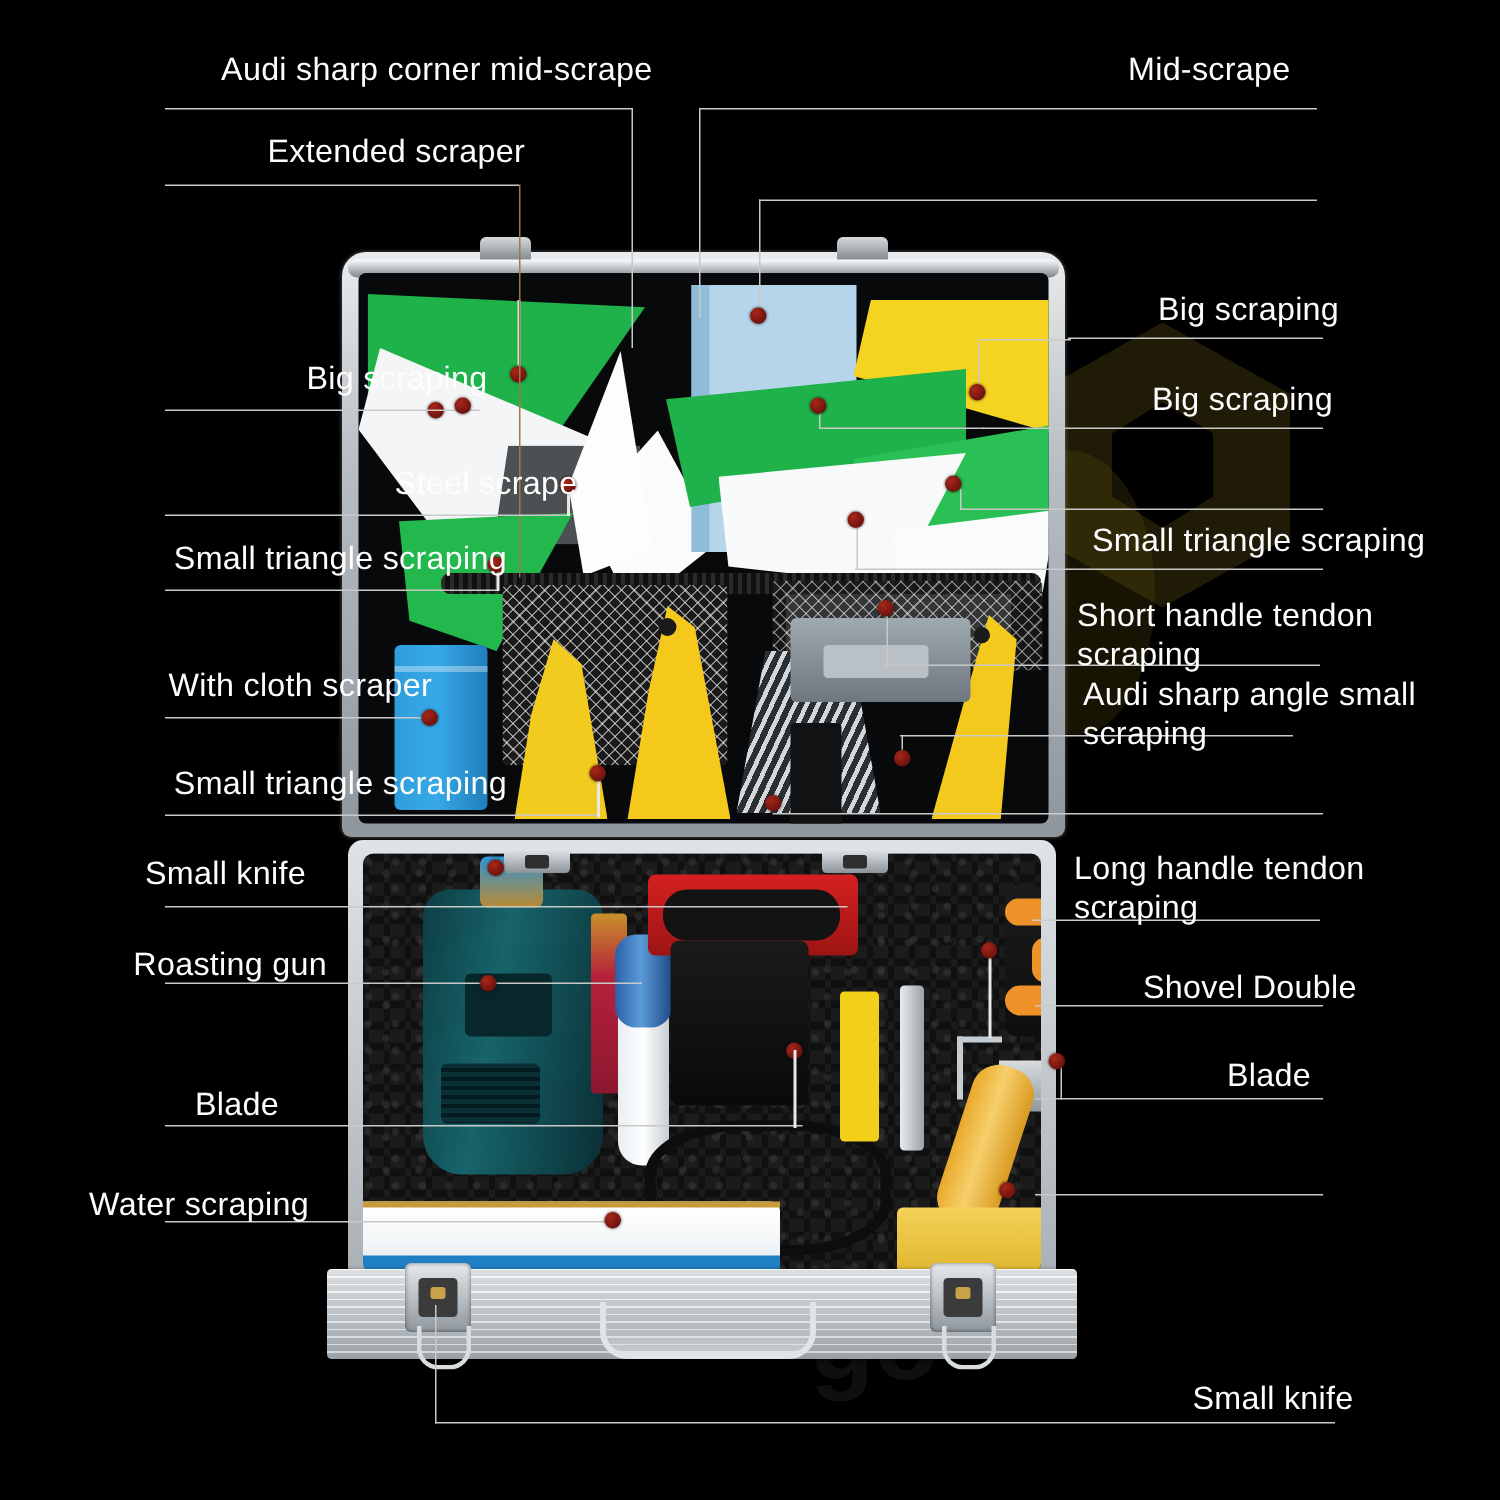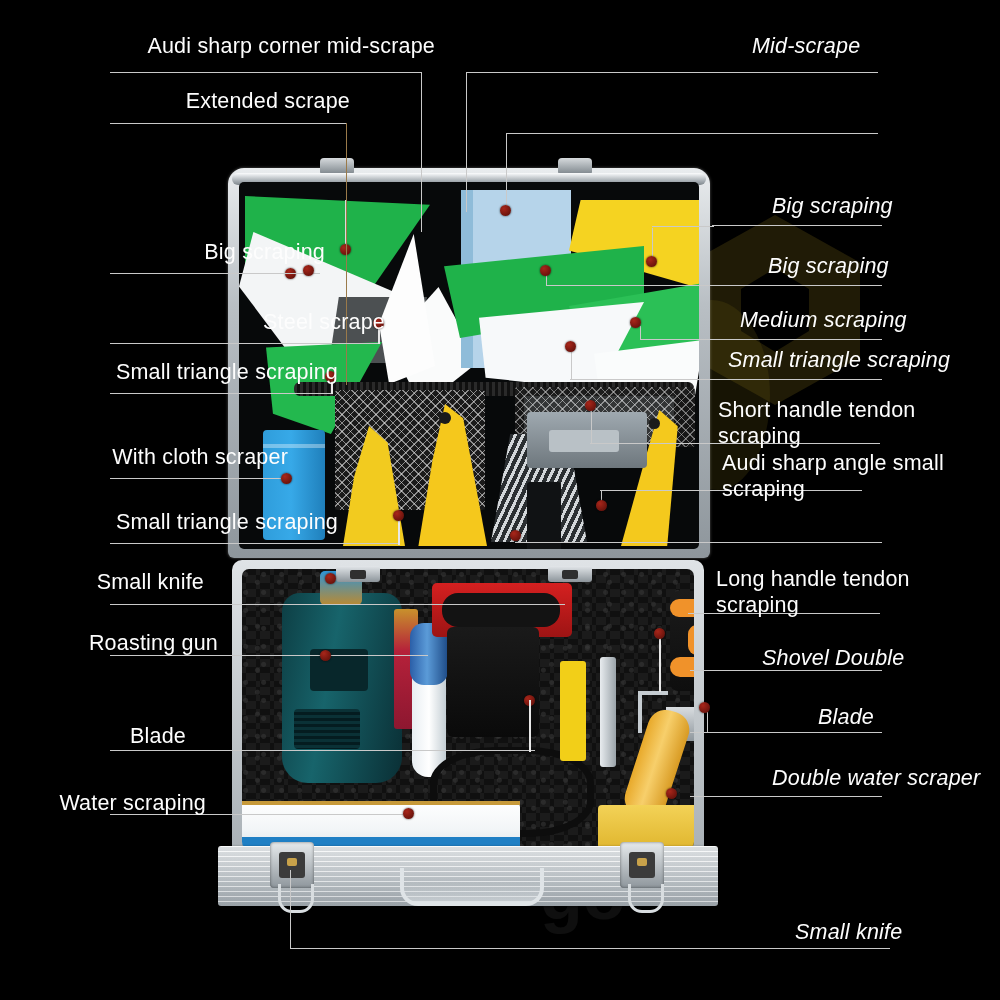--- a/index.html
+++ b/index.html
@@ -18,21 +18,21 @@
       border-radius:55% 45% 40% 60%/60% 50% 50% 40%;}
   .wm-txt{left:455px;top:440px;font-size:118px;color:rgba(255,255,255,.07);
       font-weight:700;letter-spacing:2px;}
   .wm-txt2{left:540px;top:855px;font-size:70px;color:rgba(255,255,255,.06);font-weight:700;}
 
   
   .lbl{position:absolute;color:#fdfdfd;font-size:21.5px;line-height:25px;
        white-space:nowrap;letter-spacing:.2px;}
   .lbl.two{white-space:normal;text-align:left;line-height:26px;}
   .lbl.l{text-align:right;}
-  .lbl.r{text-align:right;font-style:italic;}
+  .lbl.r{text-align:right;}
 
   
   .ln{position:absolute;background:#c9c9c9;}
   .ln.h{height:1px;}
   .ln.v{width:1px;}
   .ln.warm{background:#9a7a4a;}
 
   .dot{position:absolute;width:11px;height:11px;border-radius:50%;
        background:radial-gradient(circle at 35% 32%,#a8261a,#6d140d 70%);
        box-shadow:0 0 2px rgba(0,0,0,.8);}
@@ -333,37 +333,35 @@
   <div class="ln v" style="left:707px;top:710px;height:23px"></div>
   <div class="dot" style="left:699px;top:702px"></div>
 
   <div class="ln h" style="left:690px;top:796px;width:192px"></div>
   <div class="dot" style="left:666px;top:788px"></div>
 
   <div class="ln h" style="left:290px;top:948px;width:600px"></div>
   <div class="ln v" style="left:290px;top:870px;height:79px"></div>
 
   <div class="lbl l" style="left:90px;top:34px;width:345px">Audi sharp corner mid-scrape</div>
-  <div class="lbl l" style="left:90px;top:89px;width:260px">Extended scrape</div>
+  <div class="lbl l" style="left:90px;top:89px;width:260px">Extended scraper</div>
   <div class="lbl l" style="left:60px;top:240px;width:265px">Big scraping</div>
   <div class="lbl l" style="left:60px;top:310px;width:325px">Steel scrape</div>
   <div class="lbl l" style="left:20px;top:360px;width:318px">Small triangle scraping</div>
   <div class="lbl l" style="left:40px;top:445px;width:248px">With cloth scraper</div>
   <div class="lbl l" style="left:16px;top:510px;width:322px">Small triangle scraping</div>
   <div class="lbl l" style="left:60px;top:570px;width:144px">Small knife</div>
   <div class="lbl l" style="left:60px;top:631px;width:158px">Roasting gun</div>
   <div class="lbl l" style="left:60px;top:724px;width:126px">Blade</div>
   <div class="lbl l" style="left:20px;top:791px;width:186px">Water scraping</div>
 
   <div class="lbl r" style="left:752px;top:34px">Mid-scrape</div>
   <div class="lbl r" style="left:772px;top:194px">Big scraping</div>
   <div class="lbl r" style="left:768px;top:254px">Big scraping</div>
-  <div class="lbl r" style="left:740px;top:308px">Medium scraping</div>
   <div class="lbl r" style="left:728px;top:348px">Small triangle scraping</div>
   <div class="lbl two" style="left:718px;top:397px;width:250px">Short handle tendon scraping</div>
   <div class="lbl two" style="left:722px;top:450px;width:228px">Audi sharp angle small scraping</div>
   <div class="lbl two" style="left:716px;top:566px;width:240px">Long handle tendon scraping</div>
   <div class="lbl r" style="left:762px;top:646px">Shovel Double</div>
   <div class="lbl r" style="left:818px;top:705px">Blade</div>
-  <div class="lbl r" style="left:772px;top:766px">Double water scraper</div>
 
   <div class="lbl r" style="left:795px;top:920px">Small knife</div>
 </div>
 
 </body></html>

